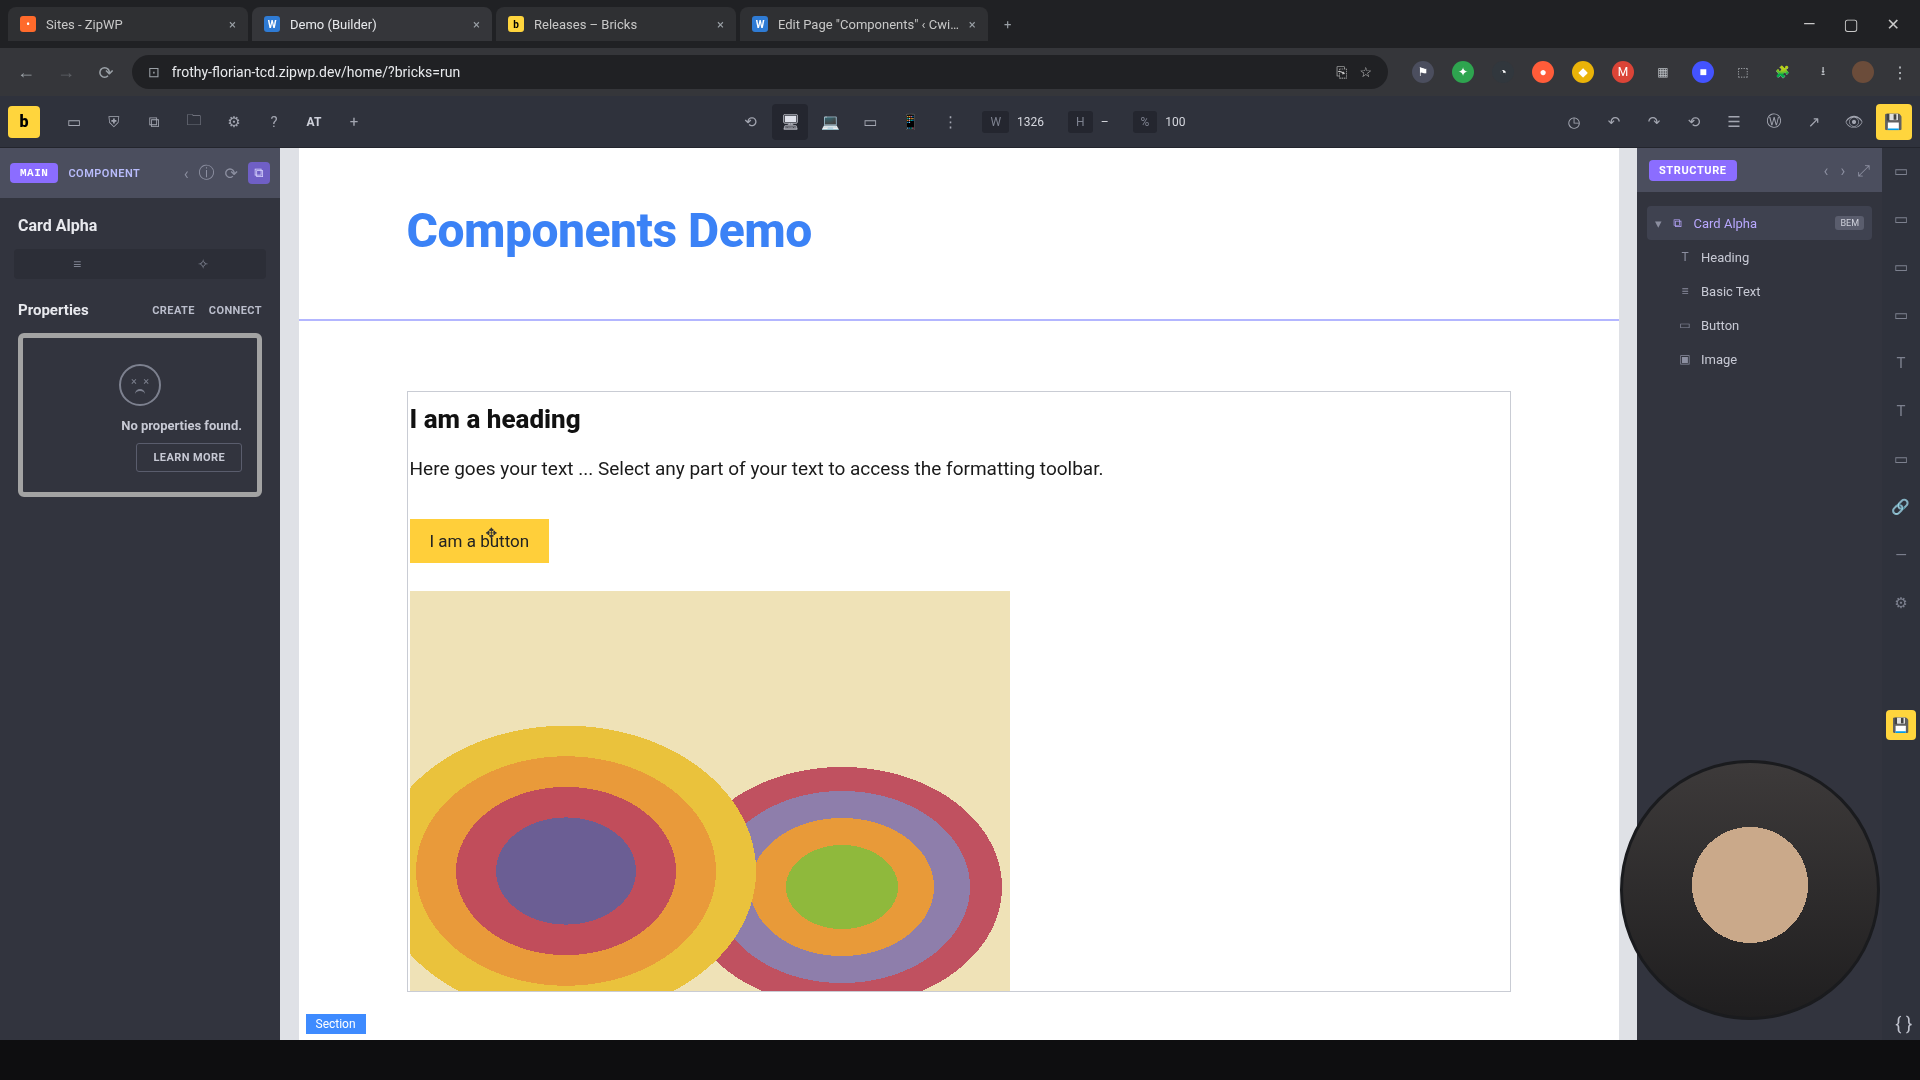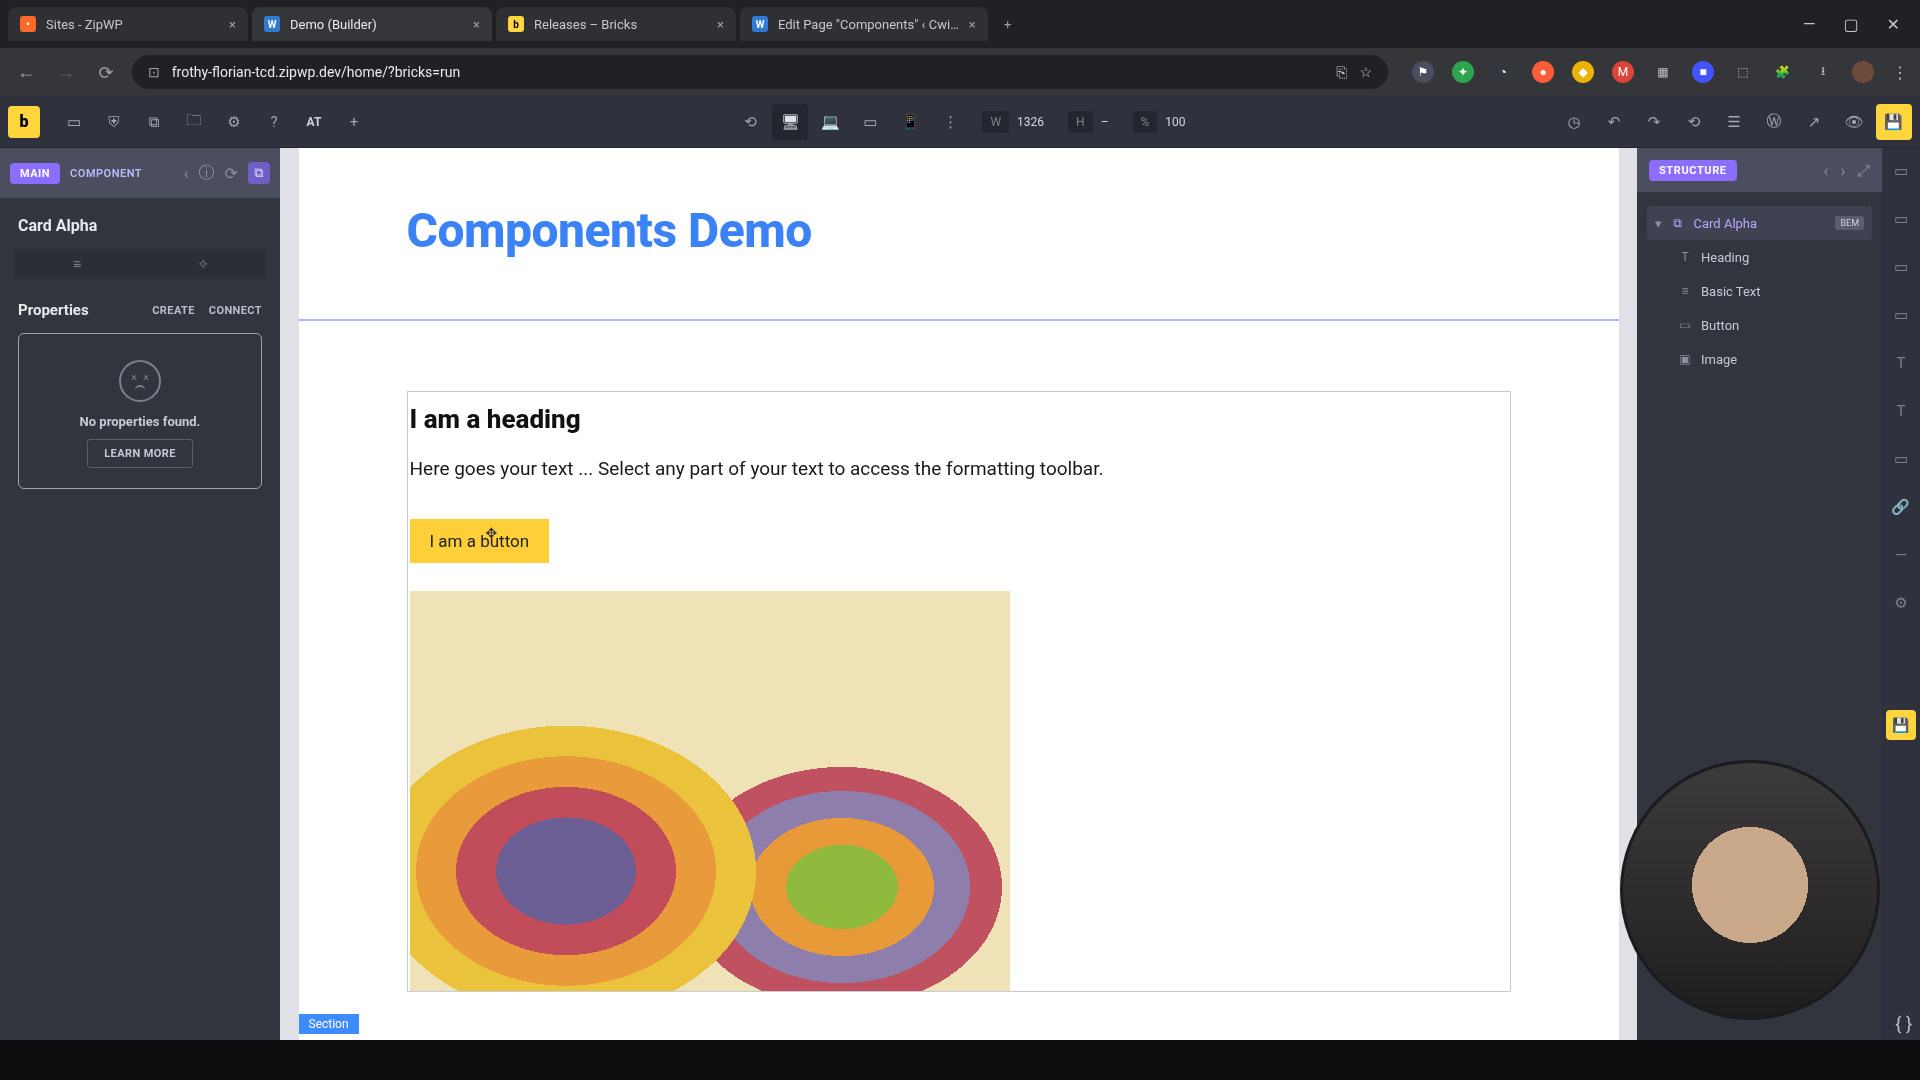--- a/index.html
+++ b/index.html
@@ -24,32 +24,32 @@
   .b-logo { width:32px; height:32px; background:#ffd53d; color:#000; border-radius:4px; display:flex; align-items:center; justify-content:center; font-weight:900; margin-right:12px; }
   .b-icon { width:36px; height:36px; display:flex; align-items:center; justify-content:center; font-size:15px; border-radius:4px; }
   .b-sep { flex:1; }
   .dimgrp { display:flex; align-items:center; gap:8px; color:#7d818f; font-size:12px; margin:0 10px; }
   .dimgrp .lbl { background:#24262f; padding:4px 8px; border-radius:3px; }
   .dimgrp .val { color:#d5d7de; }
   
   .workspace { display:flex; height:calc(1080px - 48px - 48px - 52px - 40px); }
   .leftpanel { width:280px; background:#32343e; color:#d5d7de; display:flex; flex-direction:column; }
   .lp-top { height:50px; background:#4b4e5e; display:flex; align-items:center; padding:0 10px; gap:10px; }
-  .pill-main { background:#8b6dff; color:#fff; font-size:11px; font-weight:700; padding:4px 10px; border-radius:4px; letter-spacing:.5px; }
+  .pill-main { background:#8b6dff; color:#fff; font-size:11px; font-weight:700; padding:4px 10px; border-radius:4px; letter-spacing:.5px;font-family:Liberation Mono, monospace; }
   .pill-comp { color:#b8bbfb; font-size:11px; font-weight:600; letter-spacing:.5px; }
   .lp-top .nav { margin-left:auto; display:flex; gap:10px; color:#8c8fa0; align-items:center; }
   .lp-top .nav .box { width:22px; height:22px; background:#6f5fc5; border-radius:4px; display:flex; align-items:center; justify-content:center; color:#d8d4ff; font-size:13px;}
   .lp-title { padding:18px 18px 8px; font-weight:700; font-size:16px; color:#e8e9ee; }
   .lp-tabrow { margin:6px 14px 0; height:30px; background:#2c2e37; border-radius:4px; display:flex; }
   .lp-tabrow .t { flex:1; display:flex; align-items:center; justify-content:center; color:#7d818f; font-size:14px; }
   .lp-props { padding:22px 18px 0; }
   .lp-props-hdr { display:flex; align-items:center; gap:14px; }
   .lp-props-hdr .pt { font-weight:700; font-size:15px; color:#e8e9ee; }
   .lp-props-hdr .btn { font-size:11px; font-weight:700; color:#babdcb; letter-spacing:.4px; }
-  .lp-card { margin:14px 0 0; border:1px solid #a3a3a3; border-radius:6px; padding:26px 15px 20px; text-align:center; color:#c7c9d4; }
+  .lp-card { margin:14px 0 0; border:5px solid #a3a3a3; border-radius:6px; padding:26px 15px 20px; text-align:right; color:#c7c9d4; }
   .lp-card .face { width:42px; height:42px; border:2px solid #7d818f; border-radius:50%; margin:0 auto 12px; position:relative; }
   .lp-card .face::before,.lp-card .face::after { content:"×"; position:absolute; top:9px; font-size:11px; color:#7d818f; }
   .lp-card .face::before{ left:10px;} .lp-card .face::after{ right:10px;}
   .lp-card .mouth { position:absolute; bottom:9px; left:14px; right:14px; height:6px; border-bottom:2px solid #7d818f; border-radius:0 0 8px 8px; transform:scaleY(-1); }
   .lp-card .np { font-weight:700; font-size:13px; margin-bottom:10px; }
   .lp-card .hint { font-size:11.5px; line-height:1.5; color:#9c9fae; }
   .lp-card .learn { display:inline-block; border:1px solid #5a5d6d; padding:7px 16px; font-size:11px; font-weight:700; letter-spacing:.4px; border-radius:3px; color:#c7c9d4;}
   
   .canvaswrap { flex:1; background:#dfe1e6; display:flex; justify-content:center; overflow:hidden; }
   .page { width:1320px; background:#fff; margin-top:0; min-height:100%; padding:0; position:relative; }
@@ -63,21 +63,21 @@
   .card .btn { display:inline-block; margin:39px 0 0 2px; background:#ffcf3a; color:#222; padding:12px 20px; font-size:17px; position:relative; }
   .card .btn .curs { position:absolute; left:76px; top:6px; font-size:14px; color:#333; }
   .card .img { margin:28px 0 0 2px; width:600px; height:400px; background:
       radial-gradient(ellipse 340px 260px at 26% 70%,
         #6b5e94 0 70px, #c14d5b 70px 110px, #e99a3a 110px 150px, #eac23c 150px 190px, transparent 190px),
       radial-gradient(ellipse 240px 180px at 72% 74%,
         #8fb93c 0 56px, #e89a39 56px 92px, #8e7eab 92px 128px, #c05160 128px 160px, transparent 160px),
       #efe2b7;
     background-blend-mode:normal;
   }
-  .section-tag { position:absolute; left:0; bottom:6px; background:#3e8bff; color:#fff; font-size:12px; padding:3px 10px; }
+  .section-tag { position:absolute; left:7px; bottom:6px; background:#3e8bff; color:#fff; font-size:12px; padding:3px 10px; }
   
   .rightpanel { width:245px; background:#32343e; color:#c7c9d4; display:flex; flex-direction:column; }
   .rp-top { height:44px; background:#4b4e5e; display:flex; align-items:center; padding:0 12px; gap:10px; }
   .pill-struct { background:#8b6dff; color:#fff; font-size:11px; font-weight:700; padding:4px 10px; border-radius:4px; letter-spacing:.6px;}
   .rp-top .nav { margin-left:auto; display:flex; gap:12px; color:#8c8fa0; }
   .rp-tree { padding:14px 10px; font-size:13px; }
   .tnode { display:flex; align-items:center; gap:8px; height:34px; border-radius:4px; padding:0 8px; }
   .tnode.root { background:#3f4250; color:#b9a8ff; }
   .tnode.root .bem { margin-left:auto; font-size:9px; background:#5a5d6d; color:#cfd1db; padding:2px 5px; border-radius:3px; }
   .tnode.child { padding-left:30px; color:#c7c9d4; }

